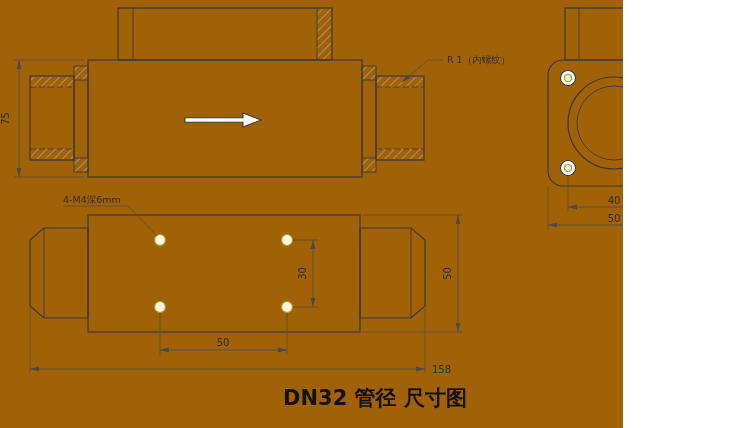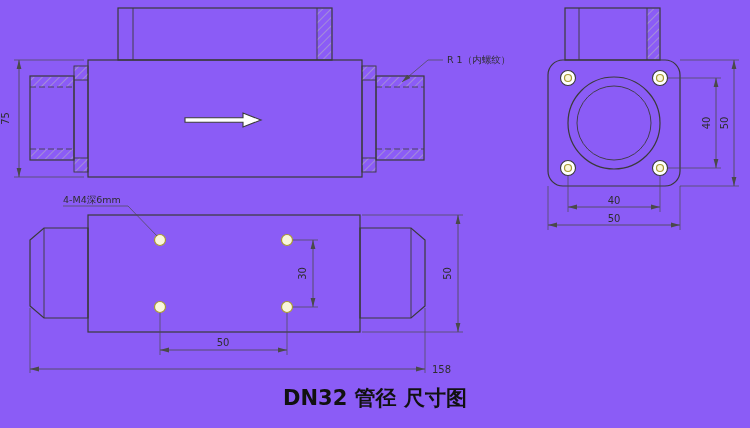--- a/index.html
+++ b/index.html
@@ -1,16 +1,16 @@
 <!DOCTYPE html>
 <html style="--line: #3a3a3a; --dim: #4a4a4a; --hole: #a89a32;"><head>
 <meta charset="utf-8">
 <style>
   html,body{margin:0;padding:0;background:#fff;}
-  .page{position:relative;width:750px;height:428px;background:#8b5cf6;overflow:hidden;font-family:"DejaVu Sans",sans-serif;}
+  .page{position:relative;width:623px;height:428px;background:#a16207;overflow:hidden;font-family:"DejaVu Sans",sans-serif;}
   svg{display:block;}
   .geo{fill:none;stroke:var(--line,#3a3a3a);stroke-width:1.2;}
   .thin{stroke-width:0.9;}
   .dash{stroke-dasharray:6 3;stroke-width:0.8;}
   .hatchfill{fill:url(#hatch);stroke:none;}
   .ext{stroke:var(--dim,#4a4a4a);stroke-width:0.7;fill:none;}
   .dimline{stroke:var(--dim,#4a4a4a);stroke-width:0.8;fill:none;}
   .dimtext{font:10px "DejaVu Sans",sans-serif;fill:#2e2e2e;}
   .notetext{font:9.5px "DejaVu Sans",sans-serif;fill:#2e2e2e;}
   .hole{fill:#faf6dc;stroke:var(--hole,#a89a32);stroke-width:1.2;}

